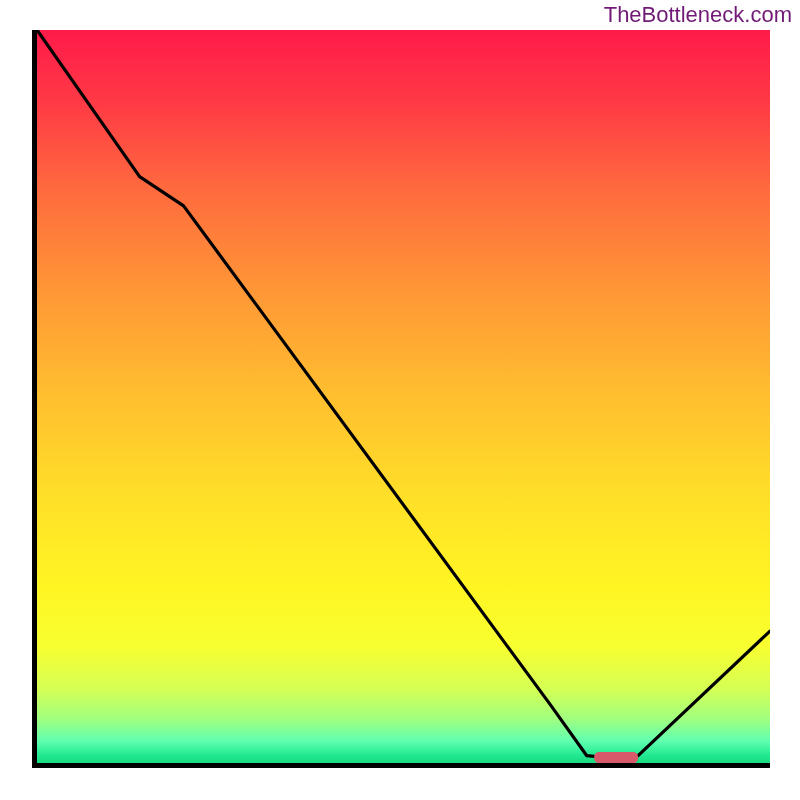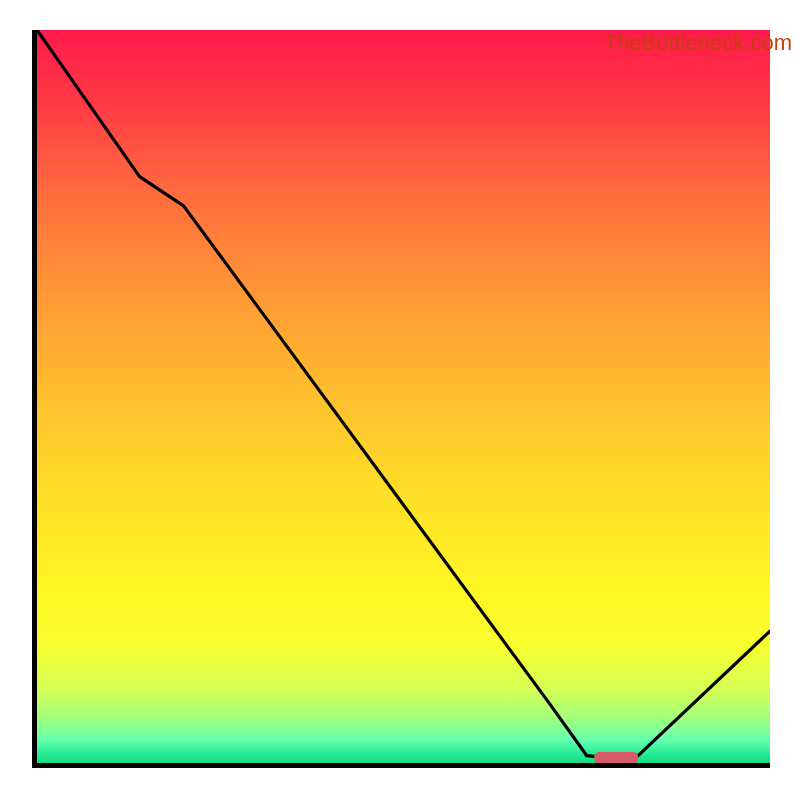--- a/index.html
+++ b/index.html
@@ -11,23 +11,22 @@
     background: #ffffff;
     font-family: Arial, Helvetica, sans-serif;
     overflow: hidden;
   }
   .watermark {
     position: absolute;
     top: 2px;
     right: 8px;
     font-size: 22px;
     font-weight: 500;
-    color: #c2410c;
+    color: #701a75;
     z-index: 10;
-    margin-top: 28px;
   }
   .plot-area {
     position: absolute;
     left: 32px;
     top: 30px;
     width: 738px;
     height: 738px;
     border-left: 5px solid #000;
     border-bottom: 5px solid #000;
     box-sizing: border-box;

